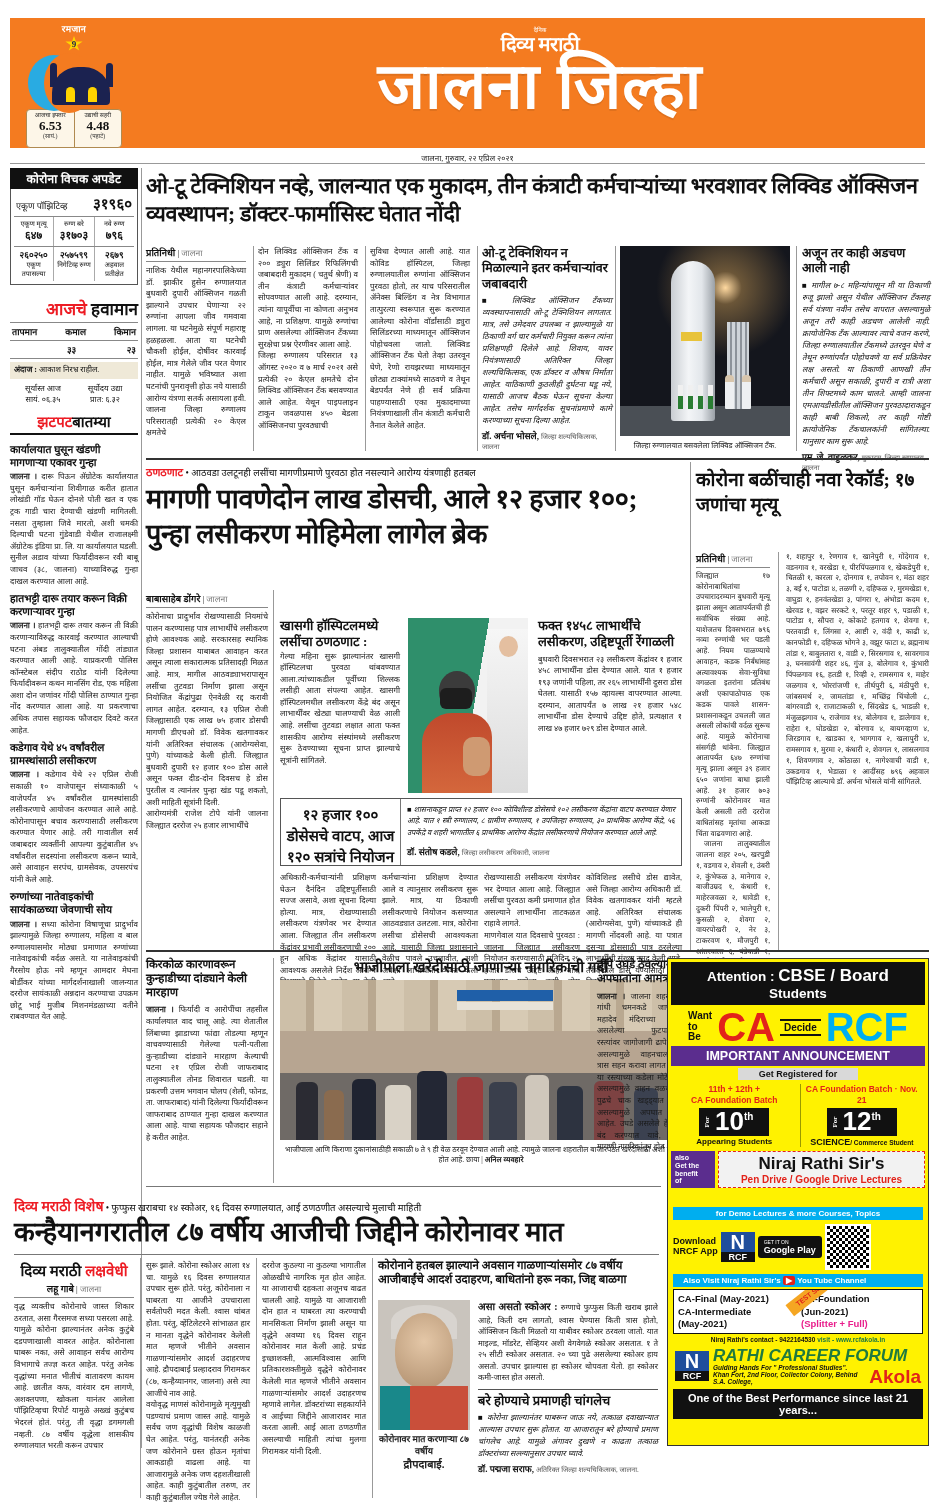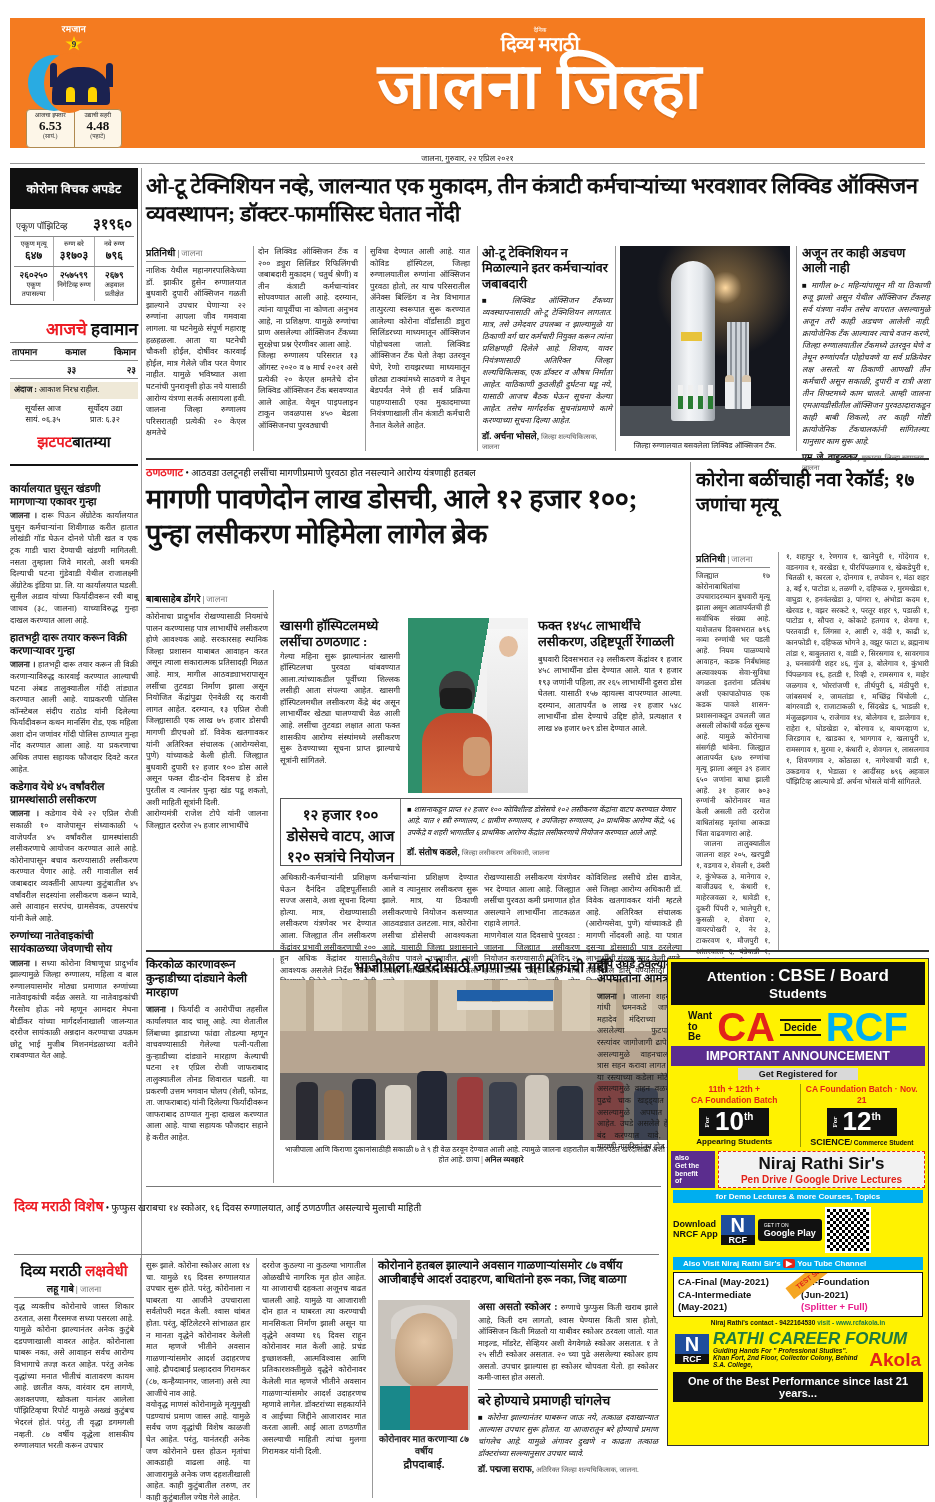--- a/index.html
+++ b/index.html
@@ -62,21 +62,21 @@
     letter-spacing:1px; text-shadow:0 2px 0 rgba(0,0,0,.08);
   }
   .dateline{ position:absolute; left:10px; top:152px; width:915px; text-align:center;
     font-size:8px; color:#222; }
   .rule-top{ position:absolute; left:10px; top:163px; width:915px; border-top:1px solid #999;}
 
   
   .sidebar{ position:absolute; left:10px; top:168px; width:128px; }
   .sb-head{
     background:#111; color:#fff; font-size:12px; font-weight:bold;
-    padding:12px 4px; text-align:center; letter-spacing:.3px;
+    padding:2px 4px; text-align:center; letter-spacing:.3px;
   }
   .covid-box{ border:1px solid #555; border-top:none; padding:3px; }
   .cov-total{ display:flex; justify-content:space-between; align-items:baseline;
     font-size:9px; padding:1px 2px 3px; border-bottom:1px solid #888;}
   .cov-total b{ font-size:15px; }
   .cov-grid{ display:flex; text-align:center; }
   .cov-cell{ flex:1; padding:3px 1px; font-size:7px; line-height:1.25;}
   .cov-cell+.cov-cell{ border-left:1px solid #aaa;}
   .cov-cell .n{ font-size:11px; font-weight:bold; display:block;}
   .cov-row2{ border-top:1px solid #888; }
@@ -85,22 +85,22 @@
   .wx-title{ text-align:right; font-size:17px; font-weight:bold; margin:12px 0 2px;}
   .wx-title .red{ color:#ED1C24;}
   .wx-row{ display:flex; justify-content:space-between; font-size:9px; border-top:1px solid #888;
     border-bottom:1px solid #888; padding:2px 2px;}
   .wx-row span{ font-weight:bold;}
   .wx-note{ background:#efe9d8; font-size:8px; padding:3px 4px; margin:3px 0; line-height:1.3;}
   .wx-note b{ font-weight:bold;}
   .wx-sun{ display:flex; justify-content:space-between; font-size:8px; padding:1px 2px; line-height:1.4;}
   .wx-sun div{ text-align:center; flex:1;}
 
-  .zhatpat{ text-align:center; font-size:15px; font-weight:bold; margin:5px 0 17px;
-    border-bottom:2px solid #111; padding-bottom:13px;}
+  .zhatpat{ text-align:center; font-size:15px; font-weight:bold; margin:5px 0 9px;
+    border-bottom:2px solid #111; padding-bottom:2px;}
   .zhatpat .red{ color:#ED1C24;}
   .sb-item{ margin-bottom:6px;}
   .sb-item h4{ font-size:10.5px; font-weight:bold; line-height:1.2; margin-bottom:2px;}
   .sb-item p{ font-size:8px; line-height:1.45; text-align:justify; color:#222;}
   .sb-item p b{ font-weight:bold;}
 
   
   .vrule{ position:absolute; width:1px; background:#999; }
   .hrule{ position:absolute; height:1px; background:#999; }
 
@@ -693,21 +693,21 @@
       <div class="ad-also" style="white-space:pre-line; width:44px;">also
 Get the
 benefit
 of</div>
       <div class="ad-niraj" style="flex:1; margin:0;">
         <div class="n1">Niraj Rathi Sir's</div>
         <div class="n2">Pen Drive / Google Drive Lectures</div>
       </div>
     </div>
 
-    <div class="ad-blue" style="margin-top:2px;text-align:center;">for Demo Lectures &amp; more Courses, Topics</div>
+    <div class="ad-blue" style="margin-top:19px;text-align:center;">for Demo Lectures &amp; more Courses, Topics</div>
 
     <div class="ad-dl">
       <div class="ad-dl-txt" style="white-space:pre-line">Download
 NRCF App</div>
       <div class="nrcf-logo">
         <div class="nrcf-n">N</div>
         <div class="nrcf-r">RCF</div>
       </div>
       <div class="gplay">
         <small>GET IT ON</small>
@@ -761,20 +761,21 @@
 
     <div class="ad-bottom">One of the Best Performance since last 21 years...</div>
   </div>
 
   <div class="hrule" style="left:146px; top:1186px; width:515px; height:1px; background:#777;"></div>
 
   <div class="feat-kicker" style="position:absolute; left:14px; top:1196px; width:645px;">
     <span class="red">दिव्य मराठी विशेष</span>
     <span>• फुप्फुस खराबचा १४ स्कोअर, १६ दिवस रुग्णालयात, आई ठणठणीत असल्याचे मुलाची माहिती</span>
   </div>
+  <div class="feat-head" style="position:absolute; left:14px; top:1216px; width:645px;">कन्हैयानगरातील ८७ वर्षीय आजीची जिद्दीने कोरोनावर मात</div>
 
   <div class="hrule" style="left:14px; top:1254px; width:645px; height:1px; background:#777;"></div>
 
   <div class="lakshvedhi" style="position:absolute; left:14px; top:1260px; width:120px;">
     <span>दिव्य मराठी</span>
     <span class="red">लक्षवेधी</span>
   </div>
   <div style="position:absolute; left:14px; top:1282px; width:120px;">
     <div class="byline" style="text-align:center">
       <b>लहू गाबे</b> | <span>जालना</span>

